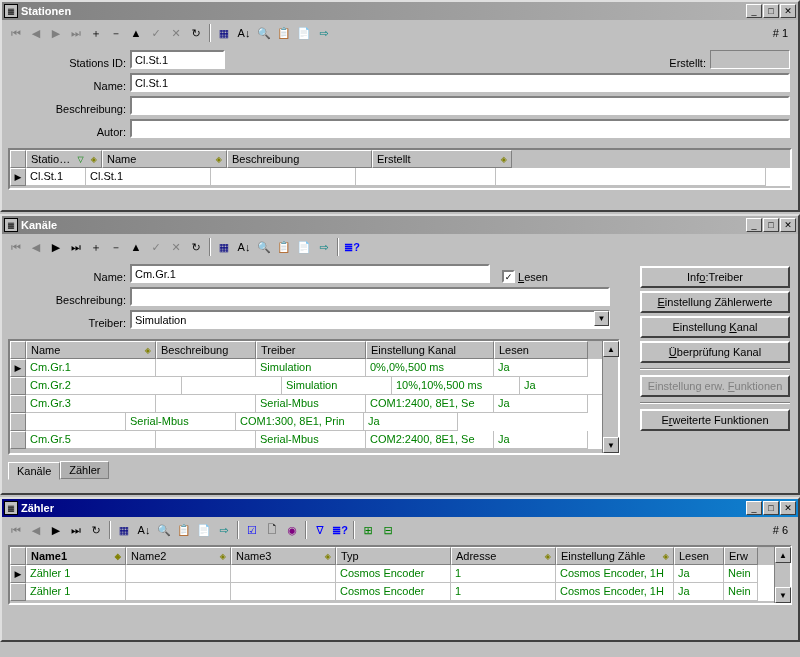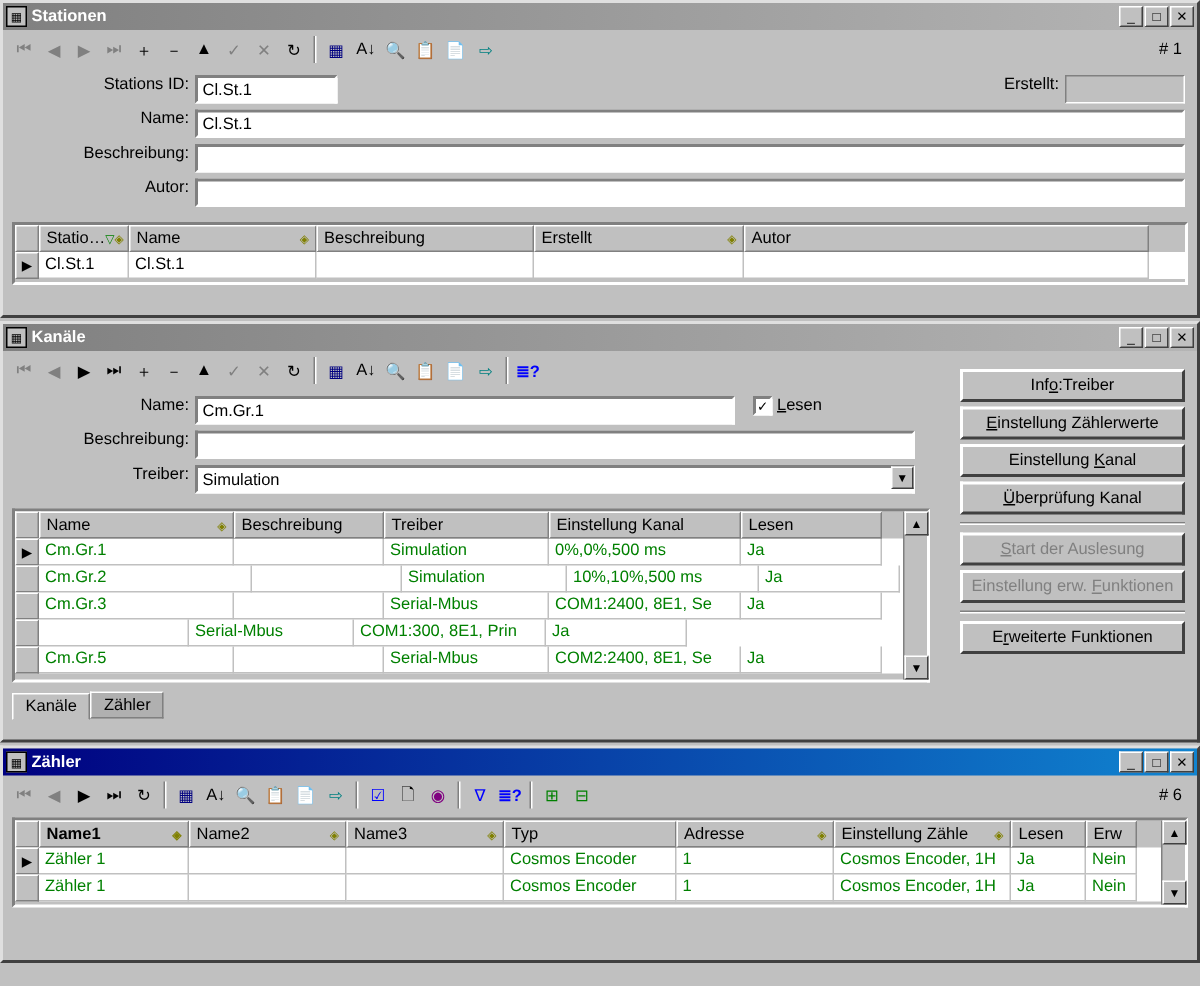--- a/index.html
+++ b/index.html
@@ -12,21 +12,21 @@
 .title-text { flex: 1; font-weight: bold; }
 .title-btns { display: flex; gap: 1px; }
 .title-btn { width: 16px; height: 14px; background: #c0c0c0; border: 1px solid; border-color: #fff #404040 #404040 #fff; font-size: 9px; display: flex; align-items: center; justify-content: center; font-family: Arial; cursor: pointer; color: #000; }
 
 .toolbar { display: flex; align-items: center; height: 26px; padding: 2px 4px; gap: 0; }
 .tb-btn { width: 20px; height: 20px; display: flex; align-items: center; justify-content: center; cursor: pointer; font-size: 11px; color: #000; }
 .tb-sep { width: 1px; height: 18px; border-left: 1px solid #808080; border-right: 1px solid #fff; margin: 0 3px; }
 .tb-right { margin-left: auto; padding-right: 6px; }
 
 .form-area { padding: 4px 8px; }
-.form-row { display: flex; align-items: flex-start; margin-bottom: 4px; }
+.form-row { display: flex; align-items: flex-end; margin-bottom: 4px; }
 .form-label { width: 120px; text-align: right; padding-right: 4px; }
 .form-input { height: 19px; background: #fff; border: 2px solid; border-color: #808080 #fff #fff #808080; padding: 1px 3px; font-size: 11px; }
 .form-display { height: 19px; background: #c0c0c0; border: 1px solid; border-color: #808080 #fff #fff #808080; padding: 1px 3px; }
 
 .grid-container { margin: 2px 6px 6px; border: 2px solid; border-color: #808080 #fff #fff #808080; position: relative; }
 .grid-header { display: flex; background: #c0c0c0; }
 .grid-rowhead { width: 16px; background: #c0c0c0; border: 1px solid; border-color: #fff #808080 #808080 #fff; display: flex; align-items: center; justify-content: center; font-size: 9px; }
 .grid-col { background: #c0c0c0; border: 1px solid; border-color: #fff #808080 #808080 #fff; padding: 2px 4px; display: flex; align-items: center; position: relative; }
 .grid-body { background: #fff; }
 .grid-row { display: flex; }
@@ -103,38 +103,35 @@
       <input class="form-input" style="flex: 1 1 0%;">
     </div>
     <div class="form-row">
       <span class="form-label">Autor:</span>
       <input class="form-input" style="flex: 1 1 0%;">
     </div>
   </div>
   <div class="grid-container" style="height:42px">
     <div class="grid-header">
       <div class="grid-rowhead"></div>
-      <div class="grid-col" style="width:60px">
+      <div class="grid-col" style="width:76px">
           <span>Statio…</span>
           <span class="sort-ind">▽</span>
           <span class="diamond">◈</span>
         </div>
       <div class="grid-col" style="width:125px">
           <span>Name</span>
           <span class="diamond">◈</span>
         </div>
       <div class="grid-col" style="width:145px">
           <span>Beschreibung</span>
         </div>
       <div class="grid-col" style="width:140px">
           <span>Erstellt</span>
           <span class="diamond">◈</span>
-        </div>
-      <div class="grid-col" style="width:270px">
-          <span>Autor</span>
         </div>
     </div>
     <div class="grid-body">
       <div class="grid-row">
         <div class="grid-rowhead">▶</div>
         <div class="grid-cell" style="width:60px">Cl.St.1</div>
         <div class="grid-cell" style="width:125px">Cl.St.1</div>
         <div class="grid-cell" style="width:145px"></div>
         <div class="grid-cell" style="width:140px"></div>
         <div class="grid-cell" style="width:270px"></div>
@@ -168,37 +165,34 @@
     <div class="tb-btn" style="color:#000080">▦</div>
     <div class="tb-btn">A↓</div>
     <div class="tb-btn">🔍</div>
     <div class="tb-btn">📋</div>
     <div class="tb-btn">📄</div>
     <div class="tb-btn" style="color:#008080">⇨</div>
     <span class="tb-sep"></span>
     <div class="tb-btn" style="color:#0000ff;font-weight:bold">≣?</div>
   </div>
 
-  <div class="side-panel" style="top:30px">
+  <div class="side-panel" style="top:50px">
     <button class="panel-btn">
         <span>Inf<span class="underline-char">o</span>:Treiber</span>
       </button>
     <button class="panel-btn">
         <span><span class="underline-char">E</span>instellung Zählerwerte</span>
       </button>
     <button class="panel-btn">
         <span>Einstellung <span class="underline-char">K</span>anal</span>
       </button>
     <button class="panel-btn">
         <span><span class="underline-char">Ü</span>berprüfung Kanal</span>
       </button>
     <div class="panel-sep"></div>
-    <button class="panel-btn disabled">
-        <span><span class="underline-char">S</span>tart der Auslesung</span>
-      </button>
     <button class="panel-btn disabled">
         <span>Einstellung erw. <span class="underline-char">F</span>unktionen</span>
       </button>
     <div class="panel-sep"></div>
     <button class="panel-btn">
         <span>E<span class="underline-char">r</span>weiterte Funktionen</span>
       </button>
   </div>
 
   <div class="form-area" style="width:620px">
@@ -246,21 +240,21 @@
         <div class="grid-row">
           <div class="grid-rowhead">▶</div>
     <div class="grid-cell green" style="width:130px">Cm.Gr.1</div>
     <div class="grid-cell green" style="width:100px"></div>
     <div class="grid-cell green" style="width:110px">Simulation</div>
     <div class="grid-cell green" style="width:128px">0%,0%,500 ms</div>
     <div class="grid-cell green" style="width:94px">Ja</div>
         </div>
         <div class="grid-row">
           <div class="grid-rowhead"></div>
-    <div class="grid-cell green" style="width:142px">Cm.Gr.2</div>
+    <div class="grid-cell green" style="width:156px">Cm.Gr.2</div>
     <div class="grid-cell green" style="width:100px"></div>
     <div class="grid-cell green" style="width:110px">Simulation</div>
     <div class="grid-cell green" style="width:128px">10%,10%,500 ms</div>
     <div class="grid-cell green" style="width:94px">Ja</div>
         </div>
         <div class="grid-row">
           <div class="grid-rowhead"></div>
     <div class="grid-cell green" style="width:130px">Cm.Gr.3</div>
     <div class="grid-cell green" style="width:100px"></div>
     <div class="grid-cell green" style="width:110px">Serial-Mbus</div>

